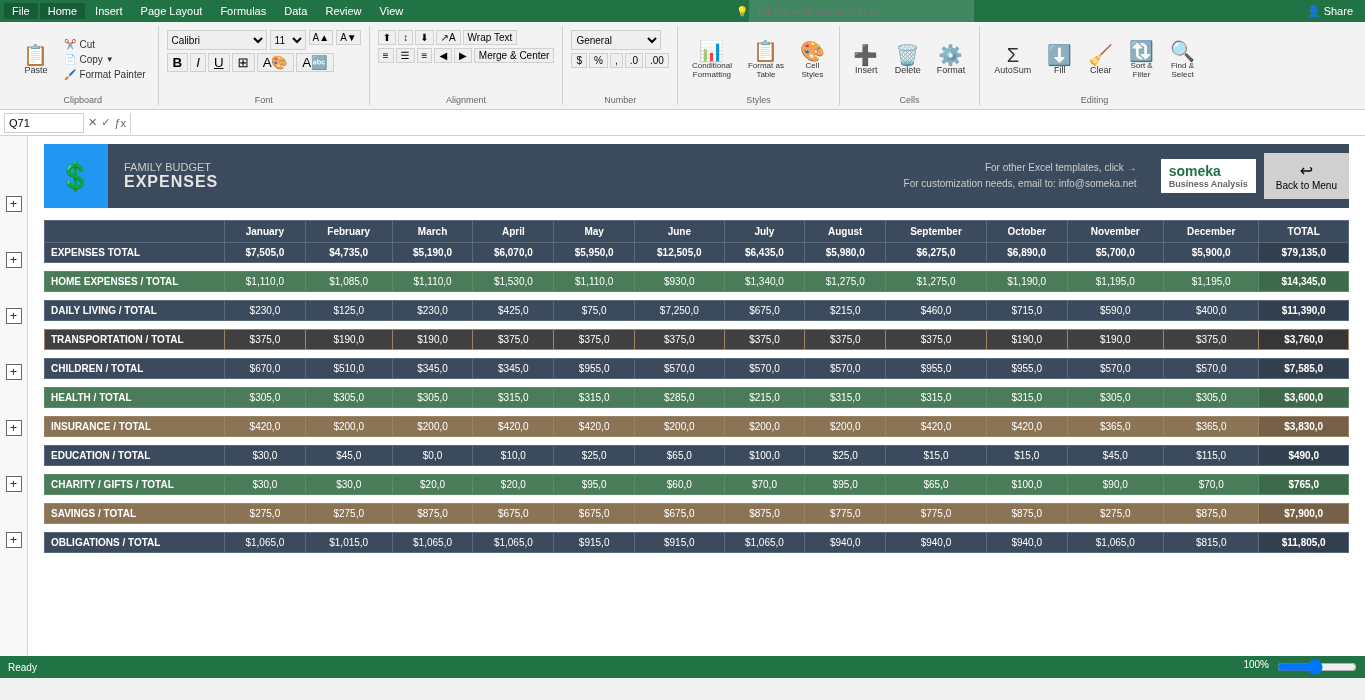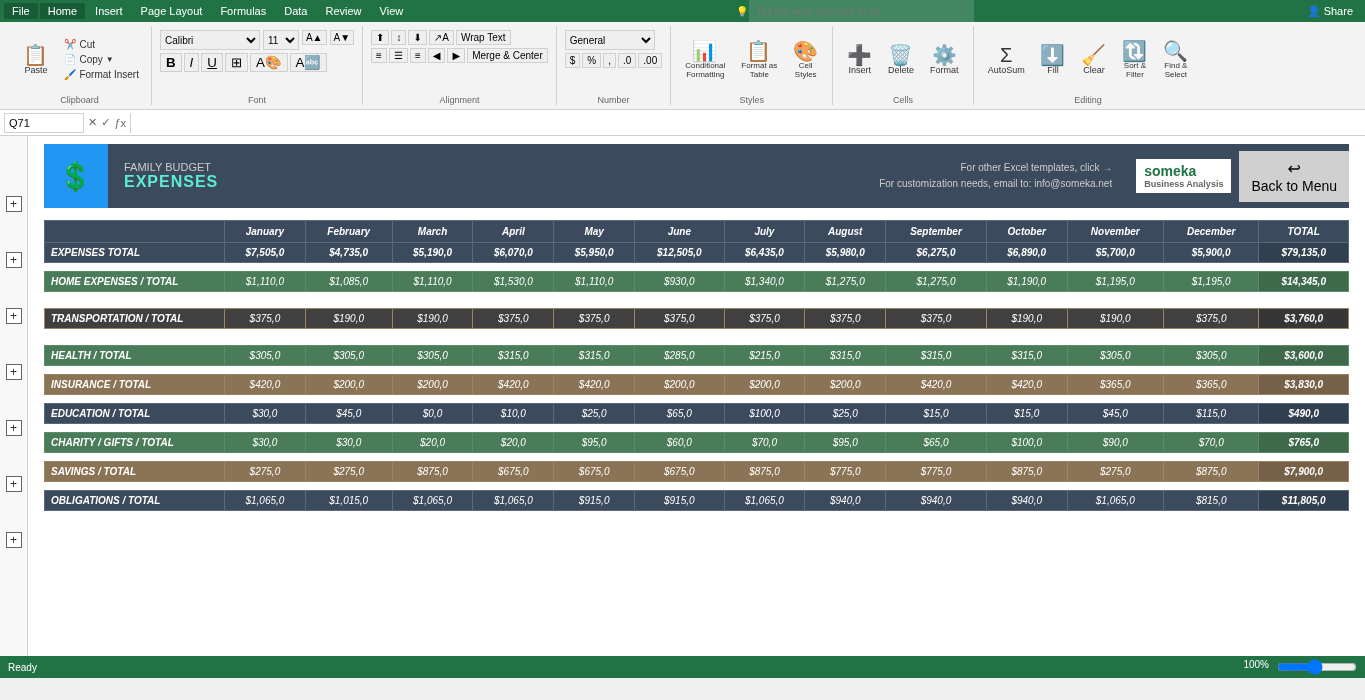--- a/index.html
+++ b/index.html
@@ -177,21 +177,21 @@
       color: white;
     }
     .budget-title-main {
       font-size: 11px;
       font-weight: normal;
       color: #ccc;
     }
     .budget-title-sub {
       font-size: 16px;
       font-weight: bold;
-      color: #5eead4;
+      color: #e5e5e5;
       letter-spacing: 1px;
     }
     .budget-right-info {
       margin-left: auto;
       text-align: right;
       padding: 0 16px;
       color: #ccc;
       font-size: 10px;
       line-height: 1.6;
     }
@@ -211,21 +211,20 @@
       display: flex;
       flex-direction: column;
       align-items: center;
     }
 
     
     .expense-table {
       width: 100%;
       border-collapse: collapse;
       font-size: 11px;
-      font-style: italic;
     }
     .expense-table th {
       background: #3b4a5c;
       color: white;
       padding: 5px 6px;
       text-align: center;
       font-weight: bold;
       border: 1px solid #5a6a7c;
       font-size: 10px;
     }
@@ -351,21 +350,21 @@
           <span>✂️</span>
             <span>Cut</span>
         </div>
         <div class="ribbon-btn-small">
           <span>📄</span>
             <span>Copy</span> 
             <span style="font-size:8px;">▼</span>
         </div>
         <div class="ribbon-btn-small">
           <span>🖌️</span>
-            <span>Format Insert</span>
+            <span>Format Painter</span>
         </div>
       </div>
     </div>
     <div class="ribbon-group-label">Clipboard</div>
   </div>
 
   <div class="ribbon-group">
     <div style="display:flex; flex-direction:column; gap:3px; padding: 4px 0;">
       <div style="display:flex; align-items:flex-start; gap:3px;">
         <select class="font-dropdown">
@@ -524,21 +523,21 @@
         <div class="budget-right-info">
           <div>For other Excel templates, click →</div>
           <div>For customization needs, email to: info@someka.net</div>
         </div>
         <div class="someka-logo">
           <div style="font-size:14px; font-weight:bold; color:#217346;">someka</div>
           <div style="font-size:9px; color:#666;">Business Analysis</div>
         </div>
         <div class="back-btn">
           <span style="font-size:16px;">↩</span>
-          <div style="font-size:14px; text-align:center;">Back to
+          <div style="font-size:10px; text-align:center;">Back to
 Menu</div>
         </div>
       </div>
 
       <table class="expense-table">
         <thead>
           <tr>
             <th class="label-col" style="width:180px;"></th>
             <th>January</th>
             <th>February</th>
@@ -587,20 +586,36 @@
               <td>$1,275,0</td>
               <td>$1,275,0</td>
               <td>$1,190,0</td>
               <td>$1,195,0</td>
               <td>$1,195,0</td>
               <td class="total-col">$14,345,0</td>
             </tr>
             <tr style="height: 6px;">
               <td colspan="14" style="background: white; border: none;"></td>
             </tr>
+            <tr class="row-daily">
+              <td class="label-col">DAILY LIVING / TOTAL</td>
+              <td>$230,0</td>
+              <td>$125,0</td>
+              <td>$230,0</td>
+              <td>$425,0</td>
+              <td>$75,0</td>
+              <td>$7,250,0</td>
+              <td>$675,0</td>
+              <td>$215,0</td>
+              <td>$460,0</td>
+              <td>$715,0</td>
+              <td>$590,0</td>
+              <td>$400,0</td>
+              <td class="total-col">$11,390,0</td>
+            </tr>
             <tr style="height: 6px;">
               <td colspan="14" style="background: white; border: none;"></td>
             </tr>
             <tr class="row-transport">
               <td class="label-col">TRANSPORTATION / TOTAL</td>
               <td>$375,0</td>
               <td>$190,0</td>
               <td>$190,0</td>
               <td>$375,0</td>
               <td>$375,0</td>
@@ -609,20 +624,36 @@
               <td>$375,0</td>
               <td>$375,0</td>
               <td>$190,0</td>
               <td>$190,0</td>
               <td>$375,0</td>
               <td class="total-col">$3,760,0</td>
             </tr>
             <tr style="height: 6px;">
               <td colspan="14" style="background: white; border: none;"></td>
             </tr>
+            <tr class="row-children">
+              <td class="label-col">CHILDREN / TOTAL</td>
+              <td>$670,0</td>
+              <td>$510,0</td>
+              <td>$345,0</td>
+              <td>$345,0</td>
+              <td>$955,0</td>
+              <td>$570,0</td>
+              <td>$570,0</td>
+              <td>$570,0</td>
+              <td>$955,0</td>
+              <td>$955,0</td>
+              <td>$570,0</td>
+              <td>$570,0</td>
+              <td class="total-col">$7,585,0</td>
+            </tr>
             <tr style="height: 6px;">
               <td colspan="14" style="background: white; border: none;"></td>
             </tr>
             <tr class="row-health">
               <td class="label-col">HEALTH / TOTAL</td>
               <td>$305,0</td>
               <td>$305,0</td>
               <td>$305,0</td>
               <td>$315,0</td>
               <td>$315,0</td>

